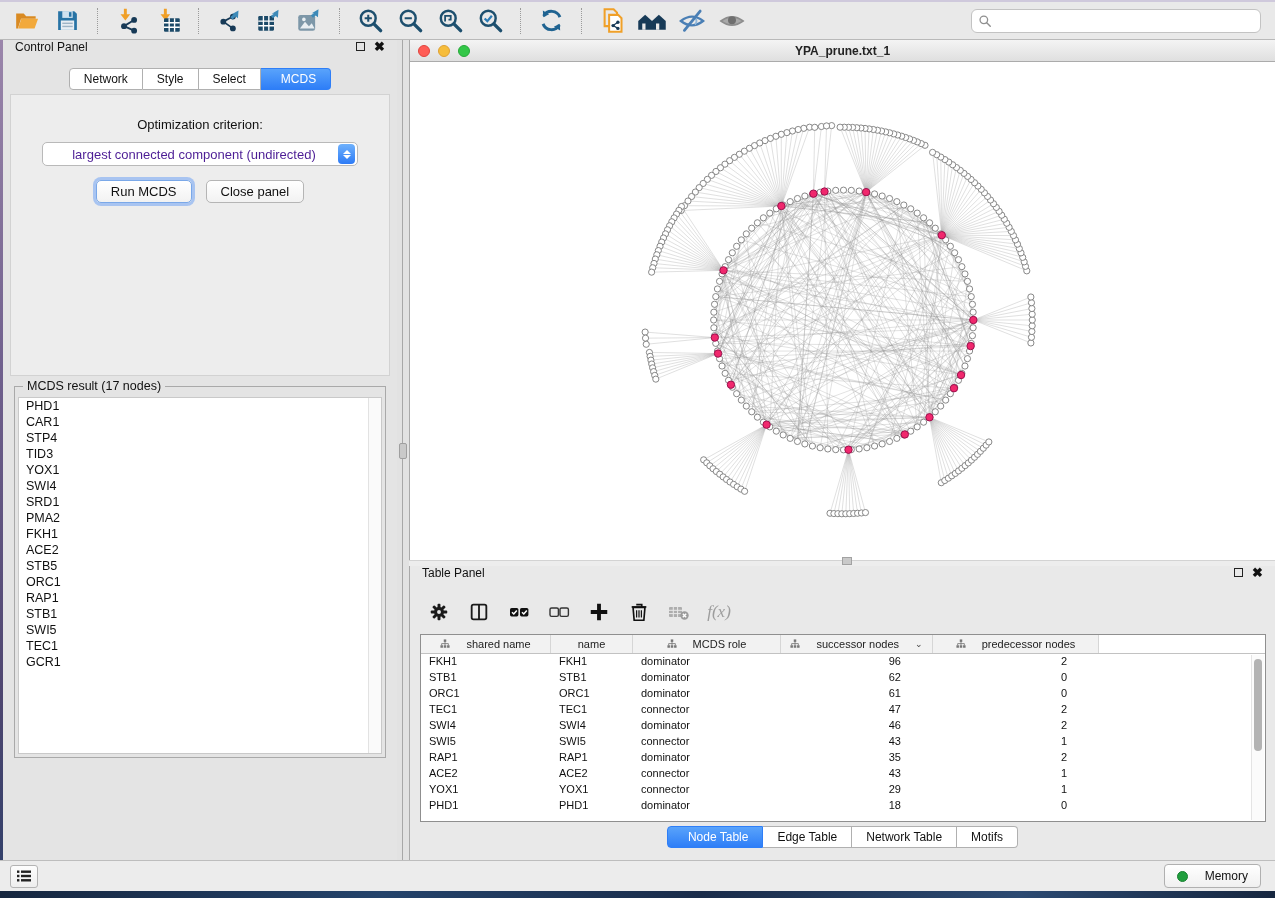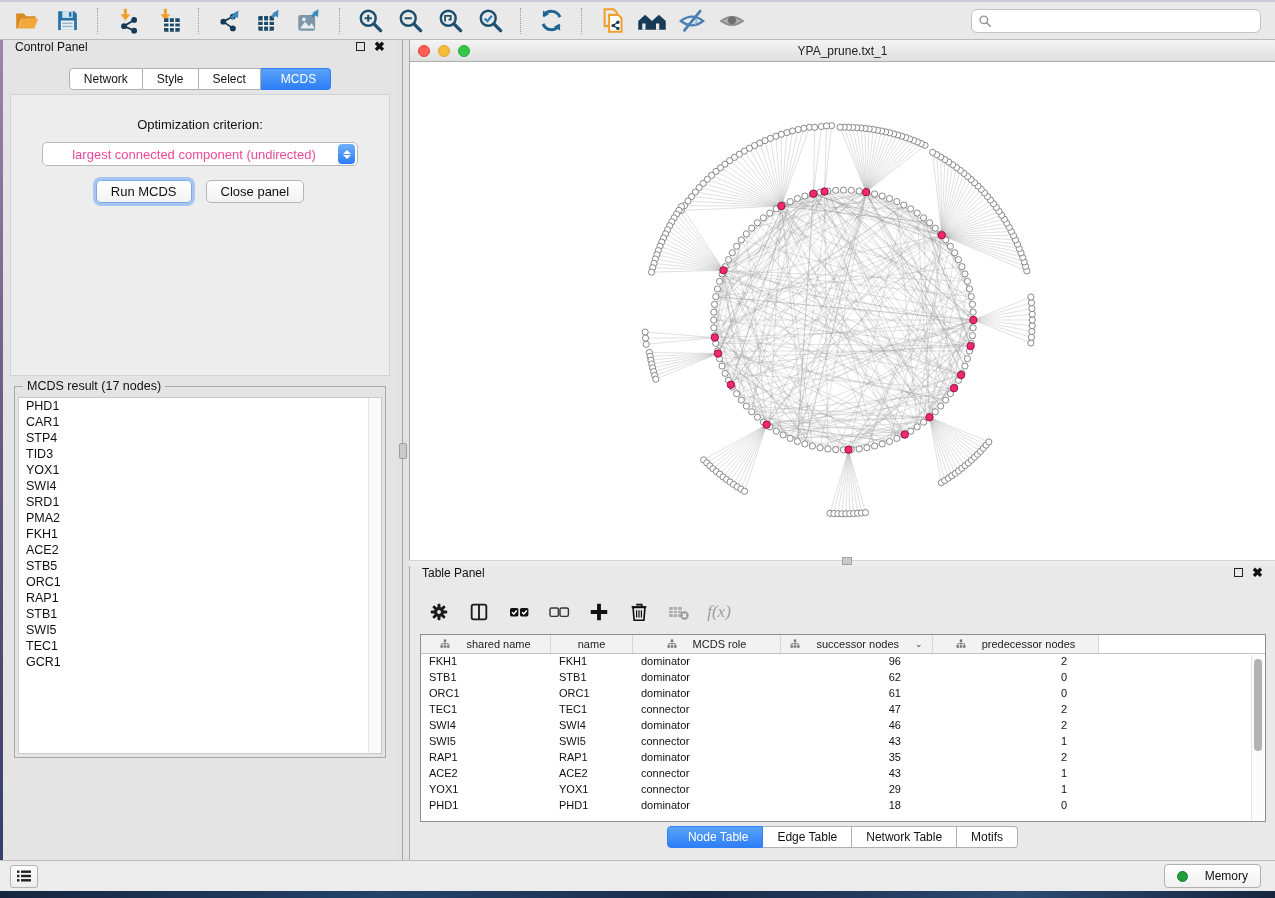--- a/index.html
+++ b/index.html
@@ -37,21 +37,21 @@
   .seg { display:flex; }
   .seg-btn { font-size:12px; padding:3px 14px; background:#fff; border:1px solid #b0b0b0; border-left:none; color:#111; }
   .seg-btn:first-child { border-left:1px solid #b0b0b0; border-radius:4px 0 0 4px; }
   .seg-btn:last-child { border-radius:0 4px 4px 0; }
   .seg-btn.selected { background:linear-gradient(#59a3fb,#2e7ef7); color:#fff; border-color:#2e7ef7;padding-left:20px; }
 
   .inner-panel { margin:2px 7px 0 7px; height:282px; background:#ededed; border:1px solid #d2d2d2; text-align:center; }
   .opt-label { font-size:13px; color:#111; margin-top:22px; }
   .select-box { width:316px; height:24px; margin:10px auto 0; background:#fff; border:1px solid #b9b9b9; border-radius:5px;
                 display:flex; align-items:center; position:relative; }
-  .select-value { flex:1; font-size:13px; color:#ec4899; text-align:center; padding-left:9px; white-space:nowrap; }
+  .select-value { flex:1; font-size:13px; color:#4c1d95; text-align:center; padding-left:9px; white-space:nowrap; }
   .select-stepper { width:17px; height:20px; margin:0 2px; border-radius:4px;
                     background:linear-gradient(#6fb1fc,#2d7bf6); display:flex; flex-direction:column;
                     align-items:center; justify-content:center; gap:1px; }
   .chev-up { width:0; height:0; border-left:4px solid transparent; border-right:4px solid transparent; border-bottom:4px solid #fff; }
   .chev-dn { width:0; height:0; border-left:4px solid transparent; border-right:4px solid transparent; border-top:4px solid #fff; }
   .btn-row { margin-top:14px; display:flex; justify-content:center; gap:14px; }
   .mac-btn { font-size:13px; color:#111; background:linear-gradient(#ffffff,#f2f2f2); border:1px solid #b5b5b5;
              border-radius:5px; padding:3px 14px; }
   .mac-btn.focused { border-color:#7aa8e8; box-shadow:0 0 0 3px rgba(100,155,245,.5); }
 
@@ -71,21 +71,21 @@
   
   .right-col { flex:1; display:flex; flex-direction:column; min-width:0; }
   .network-window { height:520px; display:flex; flex-direction:column; border-left:1px solid #a9a9a9; }
   .net-titlebar { height:22px; background:linear-gradient(#f4f4f4,#dfdfdf); border-bottom:1px solid #ababab;
                   position:relative; display:flex; align-items:center; padding:0 8px; }
   .traffic { display:flex; gap:8px; }
   .tl { width:12px; height:12px; border-radius:50%; }
   .tl.red { background:#ff5d56; border:1px solid #e0443e; }
   .tl.yellow { background:#f6bd3b; border:1px solid #dfa133; }
   .tl.green { background:#33c748; border:1px solid #27a93a; }
-  .net-title { position:absolute; left:0; right:0; text-align:center; font-size:12px; font-weight:normal; color:#222; }
+  .net-title { position:absolute; left:0; right:0; text-align:center; font-size:12px; font-weight:bold; color:#222; }
   .net-canvas { flex:1; background:#fff; overflow:hidden; }
   .net-canvas svg { display:block; width:100%; height:100%; }
 
   .h-splitter { height:6px; background:#ededed; border-top:1px solid #d3d3d3; position:relative; }
   .h-handle { position:absolute; left:50%; top:-4px; width:10px; height:8px; background:#c9c9c9; border:1px solid #a2a2a2; }
 
   
   .table-panel { flex:1; background:#e9e9e9; display:flex; flex-direction:column; border-left:1px solid #a9a9a9; }
   .tp-toolbar { height:40px; display:flex; align-items:center; gap:10px; padding:0 14px; }
   .tp-btn { width:30px; height:28px; display:flex; align-items:center; justify-content:center; }

